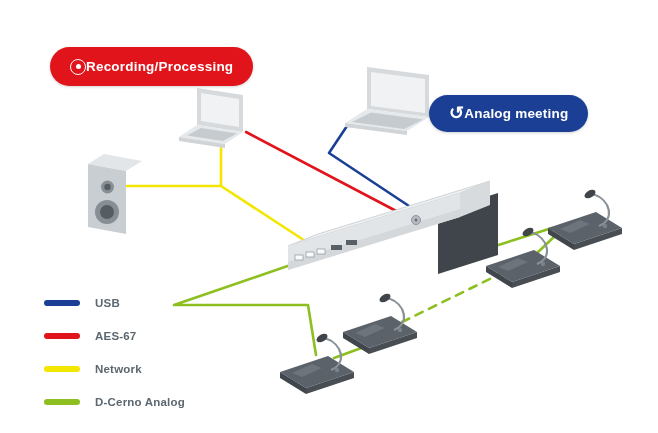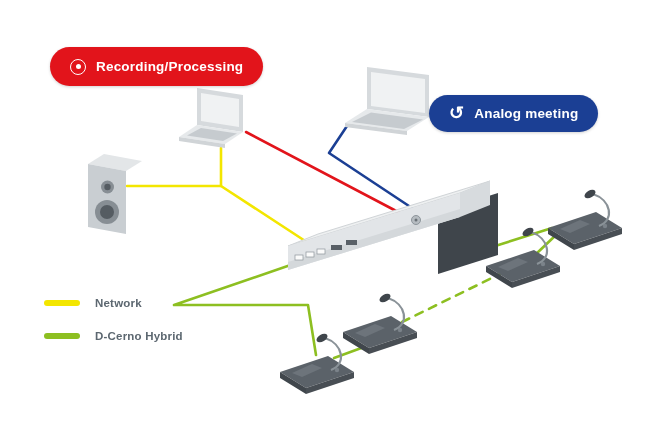--- a/index.html
+++ b/index.html
@@ -4,21 +4,21 @@
 <style>
   html,body{margin:0;padding:0;background:#ffffff;}
   .canvas{
     position:relative;width:658px;height:433px;background:#ffffff;overflow:hidden;
     font-family:"Liberation Sans", sans-serif;
   }
   svg{position:absolute;left:0;top:0;}
   .wire{fill:none;stroke-width:2.6px;stroke-linecap:round;stroke-linejoin:round;}
   .wire-dashed{stroke-dasharray:8 7;}
   .badge{
-    position:absolute;display:flex;align-items:center;gap:10px;
+    position:absolute;display:flex;align-items:center;
     color:#ffffff;font-weight:bold;font-size:13.5px;letter-spacing:.2px;
     border-radius:20px;padding:0 20px;height:39px;box-sizing:border-box;z-index:5;
     box-shadow:0 1px 3px rgba(0,0,0,.18);
   }
   .badge-recording{left:50px;top:47px;}
   .badge-hybrid{left:429px;top:95px;height:37px;border-radius:19px;}
   .icon-record{position:relative;width:14px;height:14px;border:1.7px solid #fff;border-radius:50%;flex:0 0 auto;}
   .icon-record .dot{position:absolute;left:50%;top:50%;width:5px;height:5px;margin:-2.5px 0 0 -2.5px;border-radius:50%;background:#fff;}
   .icon-rotate{font-size:18px;line-height:1;font-weight:bold;flex:0 0 auto;transform:translateY(-1px);}
   .legend{position:absolute;left:44px;top:292px;z-index:4;}
@@ -143,22 +143,30 @@
     <span>Recording/Processing</span>
   </div>
 
   <div class="badge badge-hybrid" style="background-color: rgb(27, 63, 148);">
     <span class="icon-rotate">↺</span>
     <span>Analog meeting</span>
   </div>
 
   <div class="legend">
     <div class="legend-row">
+      <span class="legend-swatch" style="background-color: rgb(27, 63, 148);"></span>
+      <span class="legend-label">USB</span>
+    </div>
+    <div class="legend-row">
+      <span class="legend-swatch" style="background-color: rgb(226, 20, 27);"></span>
+      <span class="legend-label">AES-67</span>
+    </div>
+    <div class="legend-row">
       <span class="legend-swatch" style="background-color: rgb(243, 230, 0);"></span>
       <span class="legend-label">Network</span>
     </div>
     <div class="legend-row">
       <span class="legend-swatch" style="background-color: rgb(141, 191, 33);"></span>
-      <span class="legend-label">D-Cerno Hybrid</span>
+      <span class="legend-label">D-Cerno Analog</span>
     </div>
   </div>
 
 </div>
 
 </body></html>

